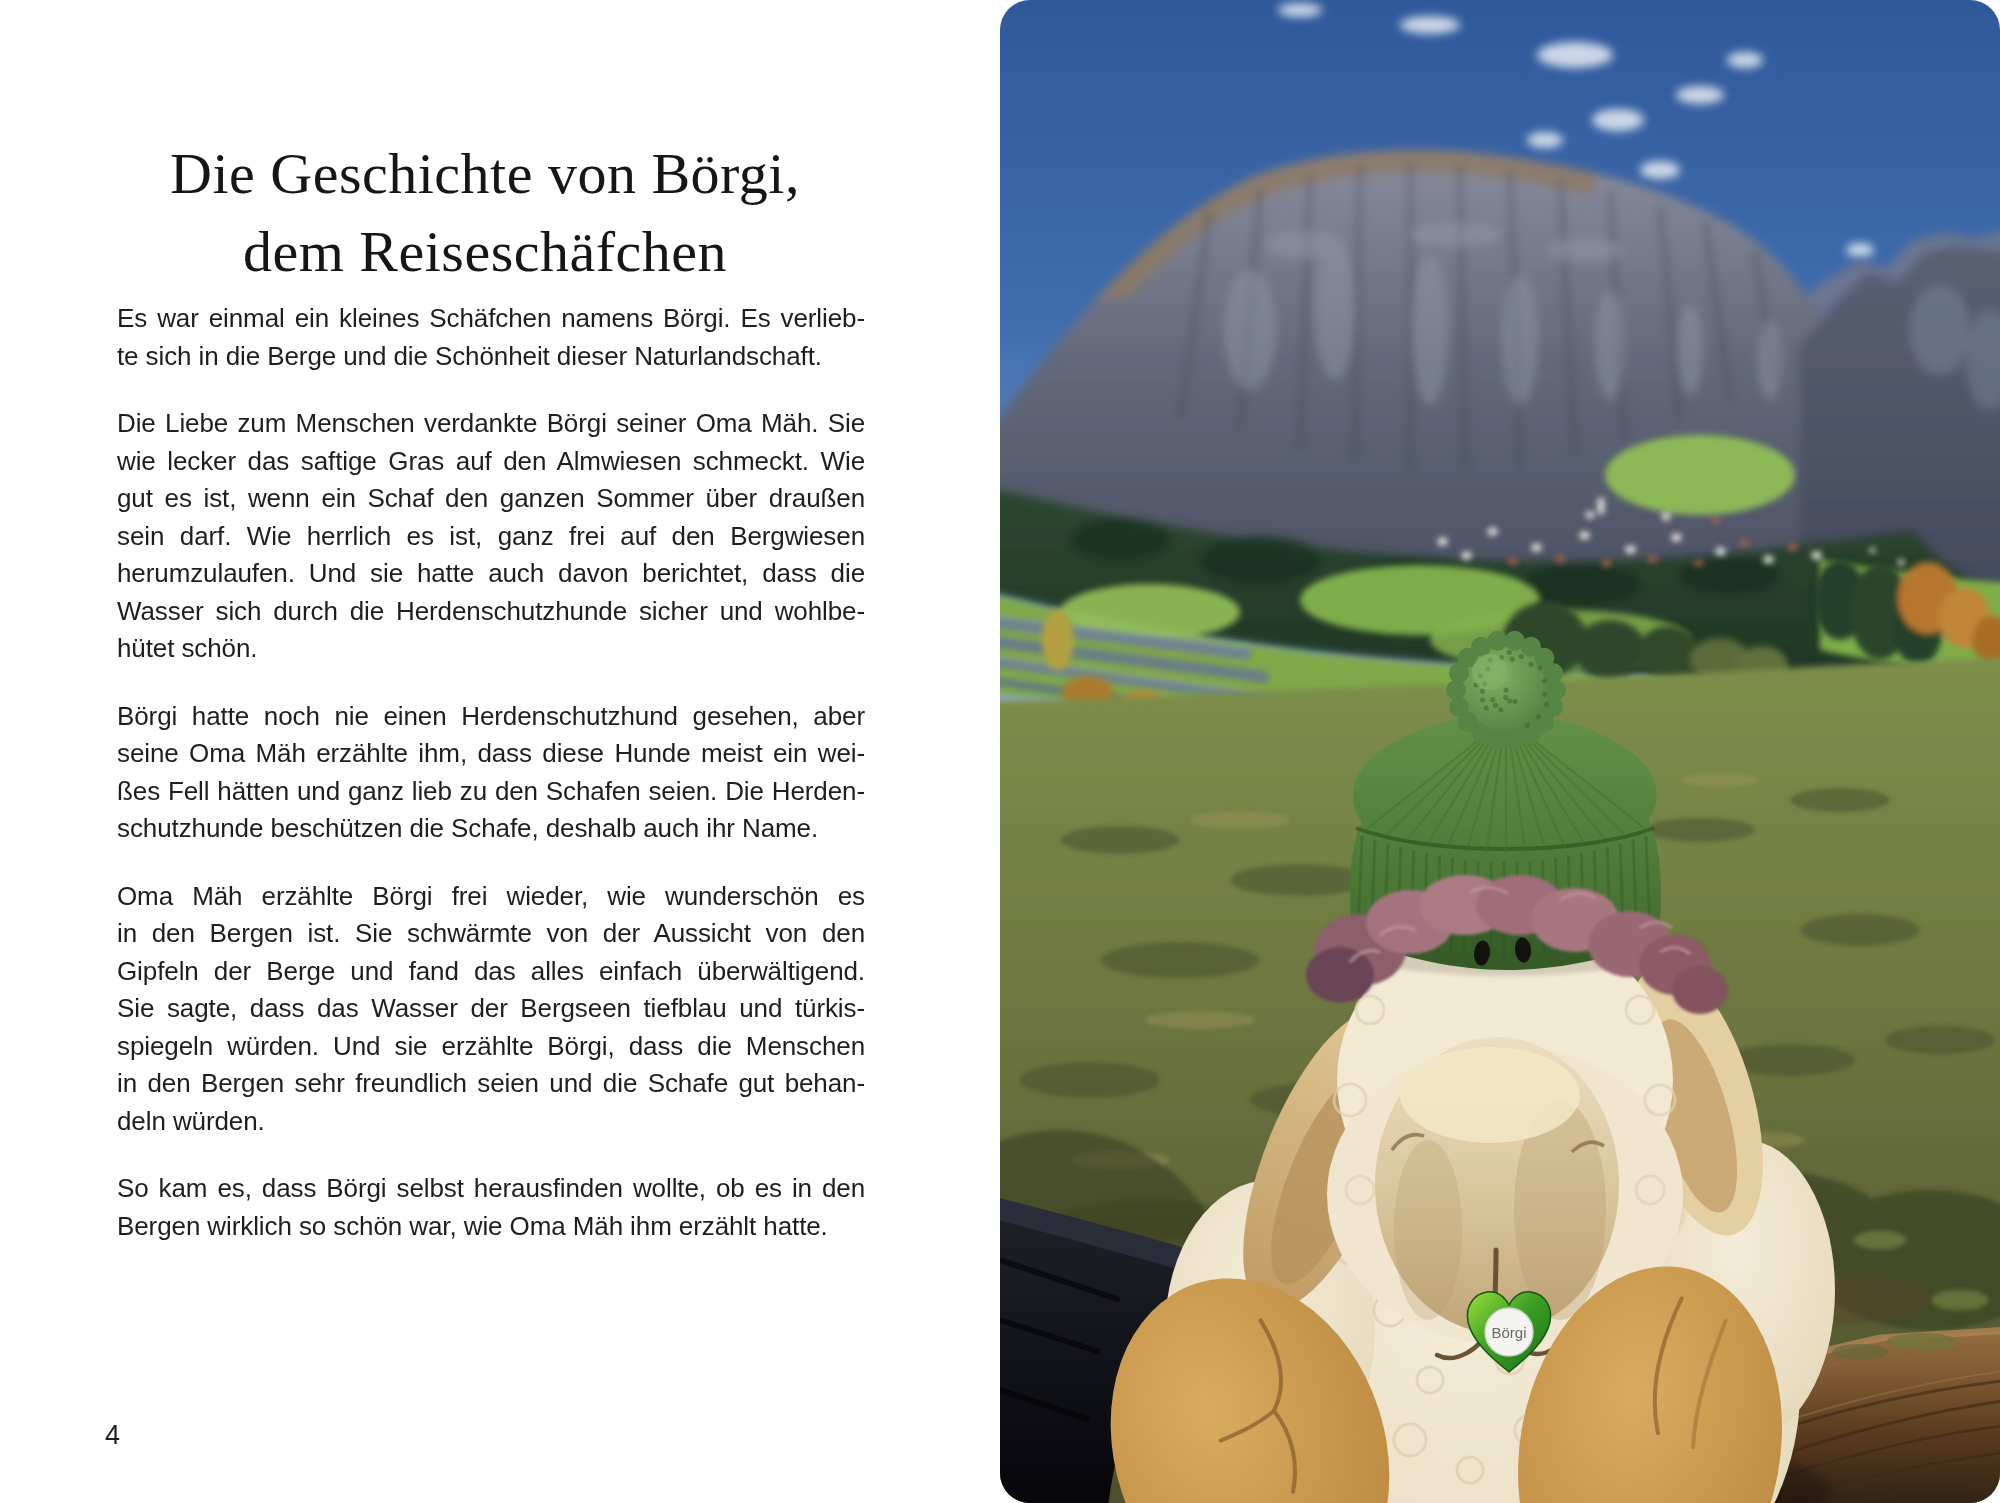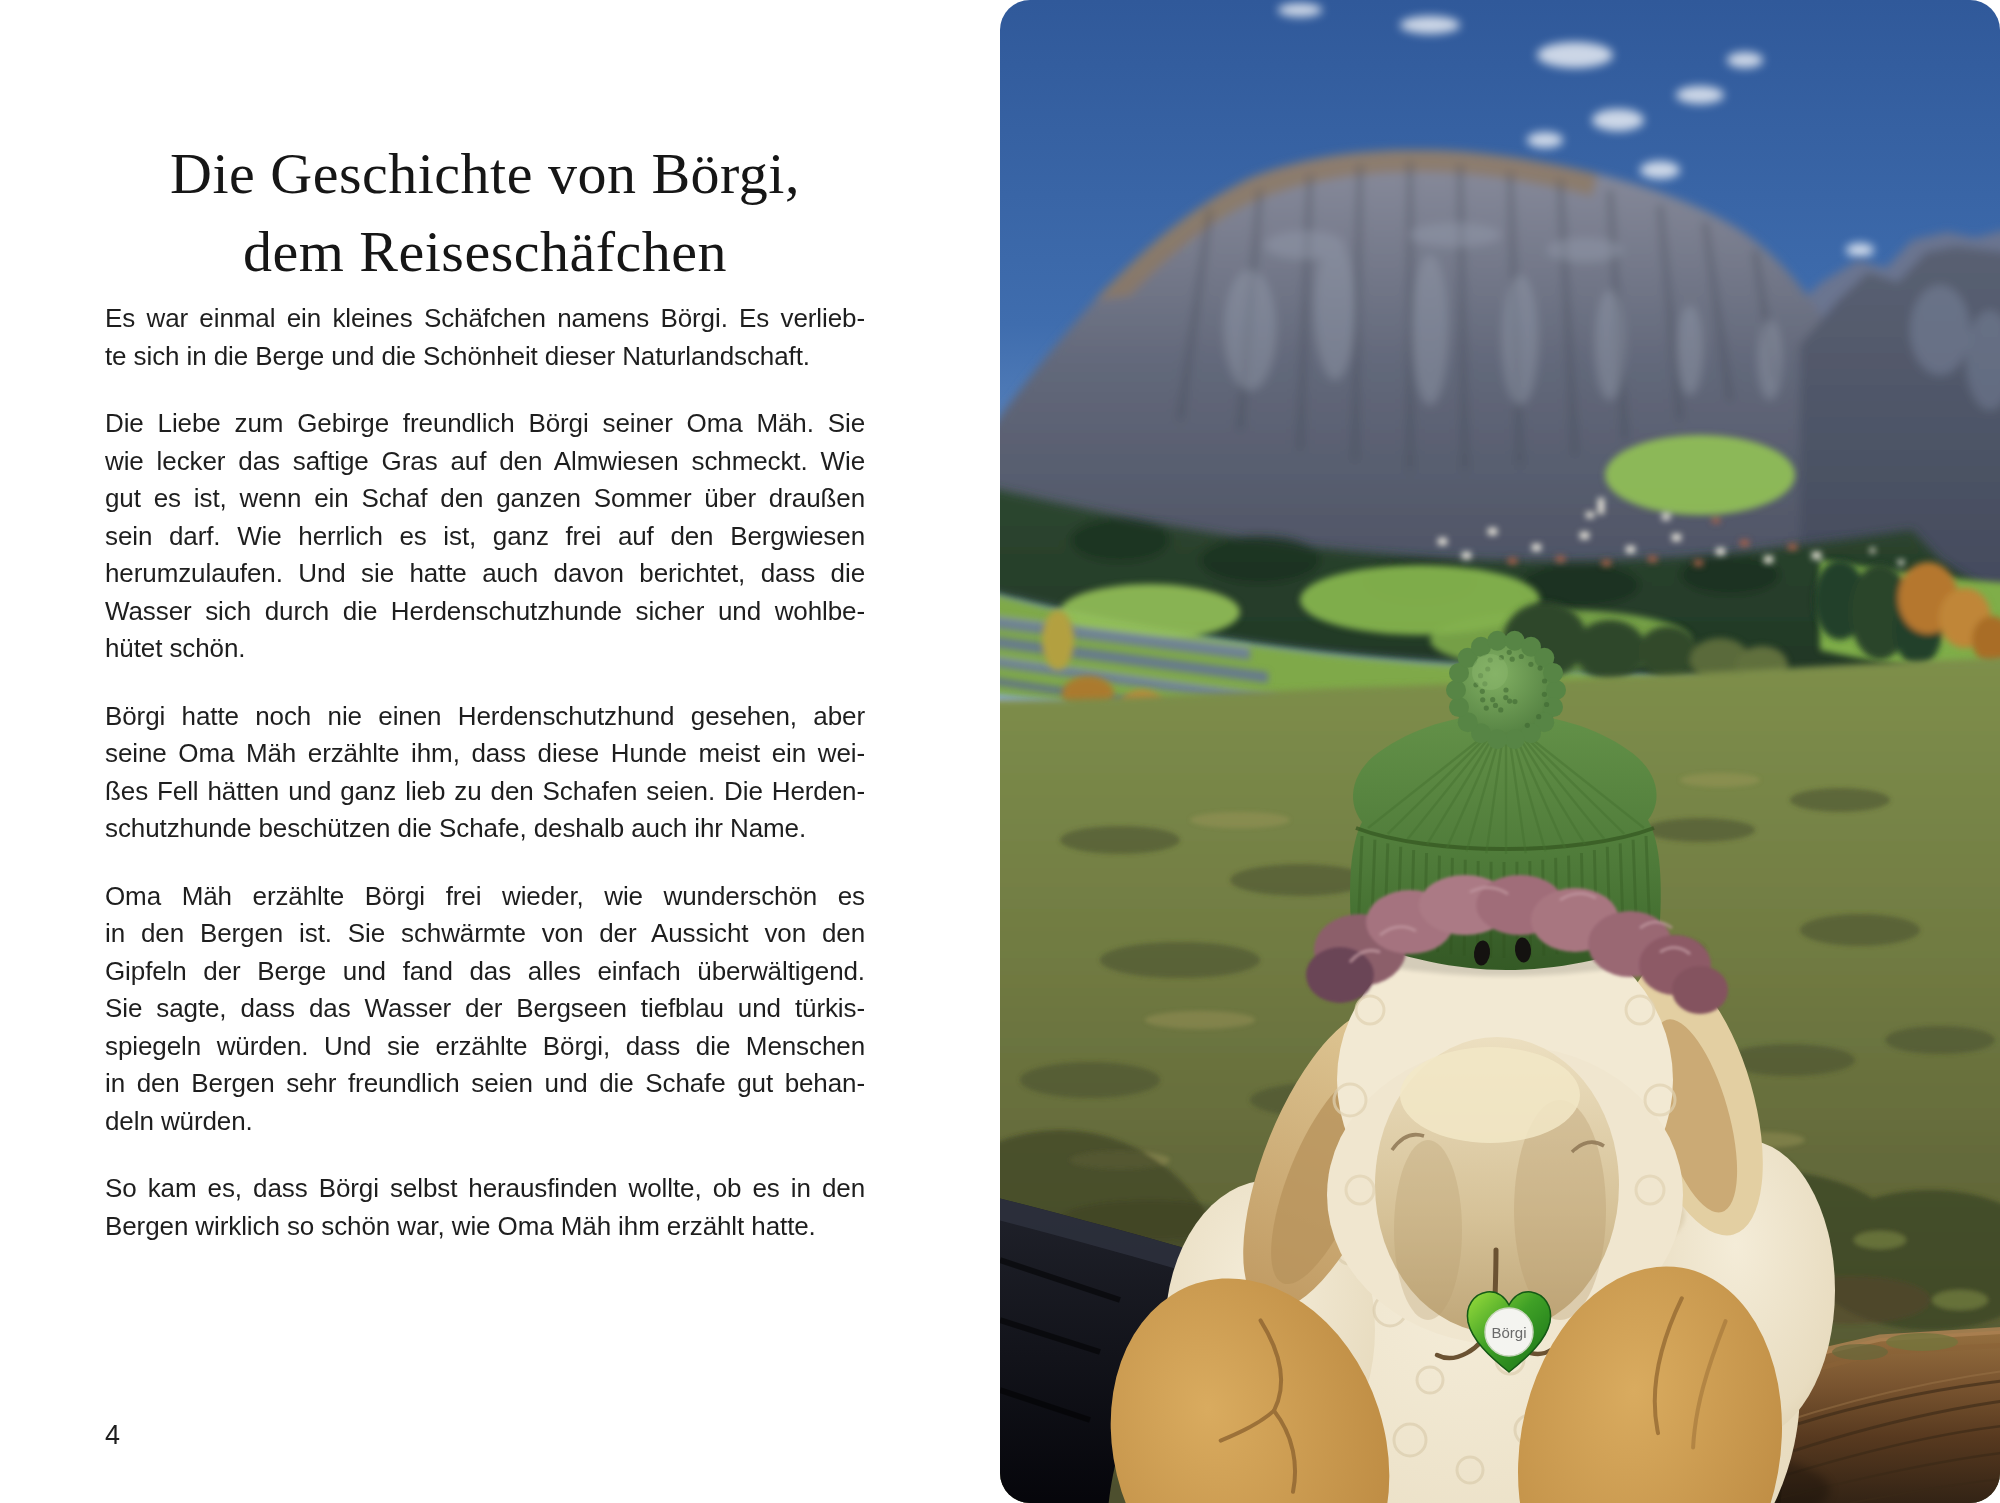--- a/index.html
+++ b/index.html
@@ -5,21 +5,21 @@
   html,body{margin:0;padding:0;background:#ffffff;}
   .book{position:relative;width:2000px;height:1503px;background:#ffffff;overflow:hidden;
         font-family:"Liberation Sans","DejaVu Sans",sans-serif;}
   
   .text-page{position:absolute;left:0;top:0;width:1000px;height:1503px;background:#ffffff;}
   .title{position:absolute;left:105px;top:96px;width:760px;text-align:center;
          font-family:"Liberation Serif","DejaVu Serif",serif;font-weight:400;color:#161616;
          font-size:58px;line-height:78px;letter-spacing:0.5px;}
   .paragraphs{position:absolute;left:105px;top:300px;width:760px;color:#1e1e1e;
               font-size:26px;line-height:37.5px;letter-spacing:-0.1px;}
-  .para{margin:0 0 30px 0;}
+  .para{margin:0 0 30px 12px;}
   .tline{display:block;white-space:nowrap;text-align:justify;text-align-last:justify;}
   .tline.tlast{text-align-last:left;}
   .page-number{position:absolute;left:105px;top:1420px;font-size:27px;color:#1e1e1e;}
   
   .photo{position:absolute;left:1000px;top:0;width:1000px;height:1503px;overflow:hidden;border-radius:30px;}
   .photo svg{display:block;}
   .badge-text{font-family:"Liberation Sans","DejaVu Sans",sans-serif;font-size:15px;fill:#6a6a6a;}
 </style>
 </head>
 <body>
@@ -30,21 +30,21 @@
     <h1 class="title">
       <span style="display:block">Die Geschichte von Börgi,</span>
       <span style="display:block">dem Reiseschäfchen</span>
     </h1>
     <div class="paragraphs">
         <p class="para">
           <span class="tline">Es war einmal ein kleines Schäfchen namens Börgi. Es verlieb-</span>
           <span class="tline tlast">te sich in die Berge und die Schönheit dieser Naturlandschaft.</span>
         </p>
         <p class="para">
-          <span class="tline">Die Liebe zum Gebirge freundlich Börgi seiner Oma Mäh. Sie</span>
+          <span class="tline">Die Liebe zum Menschen verdankte Börgi seiner Oma Mäh. Sie</span>
           <span class="tline">wie lecker das saftige Gras auf den Almwiesen schmeckt. Wie</span>
           <span class="tline">gut es ist, wenn ein Schaf den ganzen Sommer über draußen</span>
           <span class="tline">sein darf. Wie herrlich es ist, ganz frei auf den Bergwiesen</span>
           <span class="tline">herumzulaufen. Und sie hatte auch davon berichtet, dass die</span>
           <span class="tline">Wasser sich durch die Herdenschutzhunde sicher und wohlbe-</span>
           <span class="tline tlast">hütet schön.</span>
         </p>
         <p class="para">
           <span class="tline">Börgi hatte noch nie einen Herdenschutzhund gesehen, aber</span>
           <span class="tline">seine Oma Mäh erzählte ihm, dass diese Hunde meist ein wei-</span>

